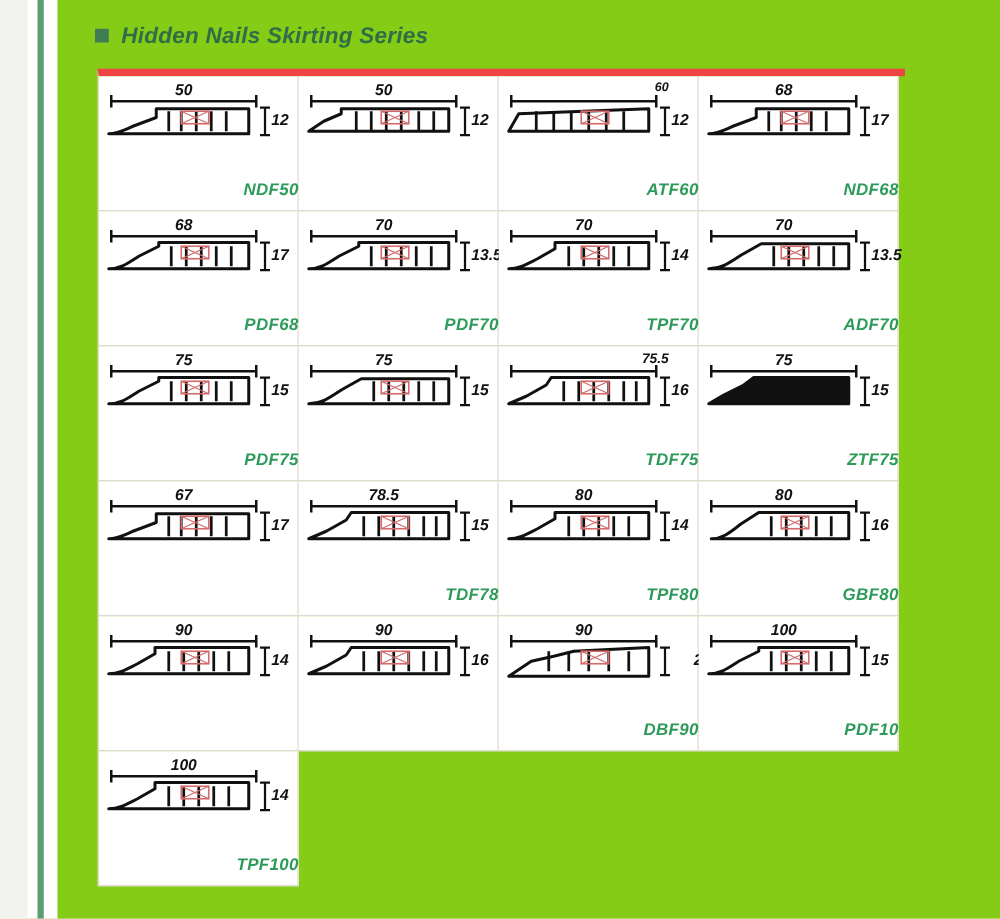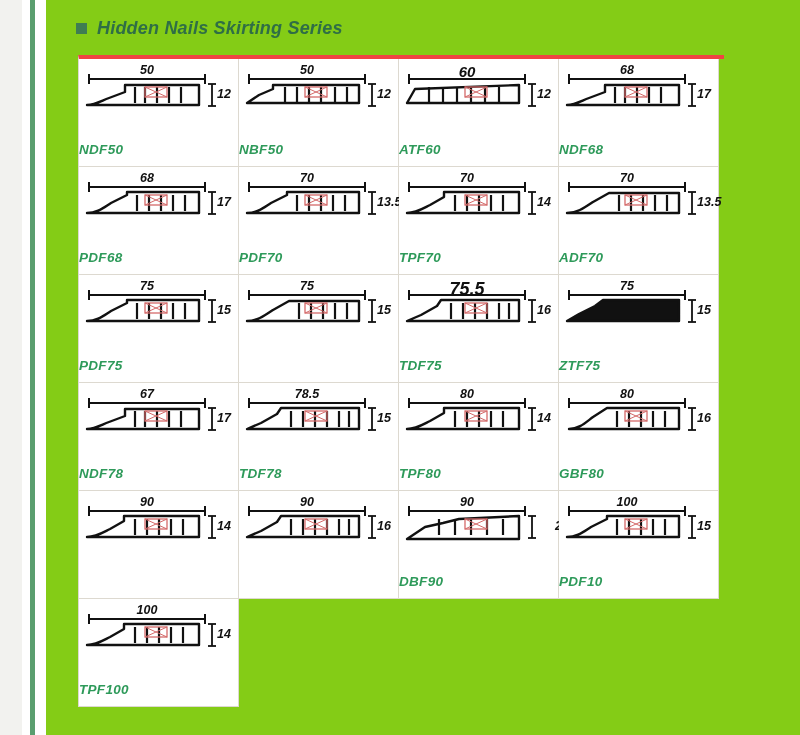--- a/index.html
+++ b/index.html
@@ -50,21 +50,21 @@
     font-weight: bold;
     color: #2f6e46;
     letter-spacing: .2px;
   }
   .grid {
     position: absolute;
     left: 32px;
     top: 55px;
     width: 645px;
     border-left: 1px solid #ddd9d0;
-    border-top: 4px solid #ef4444;
+    border-top: 6px solid #ef4444;
     display: flex;
     flex-wrap: wrap;
   }
   .cell {
     width: 160px;
     height: 108px;
     box-sizing: border-box;
     border-right: 1px solid #ddd9d0;
     border-bottom: 1px solid #ddd9d0;
     position: relative;
@@ -74,21 +74,21 @@
     position: absolute;
     left: 0; top: 6px;
     width: 160px;
     height: 72px;
   }
   .label {
     position: absolute;
     left: 0;
     bottom: 9px;
     width: 160px;
-    text-align: left;
+    text-align: right;
     font-size: 13.5px;
     font-weight: bold;
     color: #2e9a5a;
     letter-spacing: .3px;
   }
   svg { display: block; }
 </style>
 </head>
 <body>
 
@@ -153,21 +153,20 @@
        <line x1="66" y1="22" x2="88" y2="32" stroke="#d46a6a" stroke-width="1"></line>
        <line x1="88" y1="22" x2="66" y2="32" stroke="#d46a6a" stroke-width="1"></line>
 
     <line x1="133" y1="19" x2="133" y2="41" stroke="#111" stroke-width="1.8"></line>
     <line x1="129" y1="19" x2="137" y2="19" stroke="#111" stroke-width="1.8"></line>
     <line x1="129" y1="41" x2="137" y2="41" stroke="#111" stroke-width="1.8"></line>
   </svg>
           <div style="position: absolute; left: 0px; top: -2px; width: 136px; text-align: center; font-size: 12.5px; font-weight: bold; color: rgb(17, 17, 17);">50</div>
           <div style="position: absolute; left: 138px; top: 22px; font-size: 12.5px; font-weight: bold; color: rgb(17, 17, 17); white-space: nowrap;">12</div>
         </div>
-        <div class="label" style="color: rgb(46, 154, 90);">NBF50</div>
       </div>
       <div class="cell">
         <div class="profile-wrap">
   <svg width="160" height="72" viewBox="0 0 160 72">
 
     <line x1="10" y1="14" x2="126" y2="14" stroke="#111" stroke-width="2"></line>
     <line x1="10" y1="9" x2="10" y2="19" stroke="#111" stroke-width="2"></line>
     <line x1="126" y1="9" x2="126" y2="19" stroke="#111" stroke-width="2"></line>
 
     <path d="M8,38 L16,24 L120,20 L120,38 Z" fill="#ffffff" stroke="#111111" stroke-width="2.4" stroke-linejoin="round"></path>
@@ -180,21 +179,21 @@
               <line x1="100" y1="22" x2="100" y2="38" stroke="#111" stroke-width="2.2"></line>
             </g>
     <rect x="66" y="22" width="22" height="10" fill="none" stroke="#d46a6a" stroke-width="1.3"></rect>
        <line x1="66" y1="22" x2="88" y2="32" stroke="#d46a6a" stroke-width="1"></line>
        <line x1="88" y1="22" x2="66" y2="32" stroke="#d46a6a" stroke-width="1"></line>
 
     <line x1="133" y1="19" x2="133" y2="41" stroke="#111" stroke-width="1.8"></line>
     <line x1="129" y1="19" x2="137" y2="19" stroke="#111" stroke-width="1.8"></line>
     <line x1="129" y1="41" x2="137" y2="41" stroke="#111" stroke-width="1.8"></line>
   </svg>
-          <div style="position: absolute; left: 0px; top: -2px; width: 136px; text-align: center; font-size: 15px; font-weight: bold; color: rgb(17, 17, 17);">60</div>
+          <div style="position: absolute; left: 0px; top: -2px; width: 136px; text-align: right; font-size: 10px; font-weight: bold; color: rgb(17, 17, 17);">60</div>
           <div style="position: absolute; left: 138px; top: 22px; font-size: 12.5px; font-weight: bold; color: rgb(17, 17, 17); white-space: nowrap;">12</div>
         </div>
         <div class="label" style="color: rgb(46, 154, 90);">ATF60</div>
       </div>
       <div class="cell">
         <div class="profile-wrap">
   <svg width="160" height="72" viewBox="0 0 160 72">
 
     <line x1="10" y1="14" x2="126" y2="14" stroke="#111" stroke-width="2"></line>
     <line x1="10" y1="9" x2="10" y2="19" stroke="#111" stroke-width="2"></line>
@@ -412,21 +411,21 @@
               <line x1="110" y1="22" x2="110" y2="38" stroke="#111" stroke-width="2.2"></line>
             </g>
     <rect x="66" y="22" width="22" height="10" fill="none" stroke="#d46a6a" stroke-width="1.3"></rect>
        <line x1="66" y1="22" x2="88" y2="32" stroke="#d46a6a" stroke-width="1"></line>
        <line x1="88" y1="22" x2="66" y2="32" stroke="#d46a6a" stroke-width="1"></line>
 
     <line x1="133" y1="19" x2="133" y2="41" stroke="#111" stroke-width="1.8"></line>
     <line x1="129" y1="19" x2="137" y2="19" stroke="#111" stroke-width="1.8"></line>
     <line x1="129" y1="41" x2="137" y2="41" stroke="#111" stroke-width="1.8"></line>
   </svg>
-          <div style="position: absolute; left: 0px; top: -2px; width: 136px; text-align: center; font-size: 18px; font-weight: bold; color: rgb(17, 17, 17);">75.5</div>
+          <div style="position: absolute; left: 0px; top: -2px; width: 136px; text-align: right; font-size: 11px; font-weight: bold; color: rgb(17, 17, 17);">75.5</div>
           <div style="position: absolute; left: 138px; top: 22px; font-size: 12.5px; font-weight: bold; color: rgb(17, 17, 17); white-space: nowrap;">16</div>
         </div>
         <div class="label" style="color: rgb(46, 154, 90);">TDF75</div>
       </div>
       <div class="cell">
         <div class="profile-wrap">
   <svg width="160" height="72" viewBox="0 0 160 72">
 
     <line x1="10" y1="14" x2="126" y2="14" stroke="#111" stroke-width="2"></line>
     <line x1="10" y1="9" x2="10" y2="19" stroke="#111" stroke-width="2"></line>
@@ -470,21 +469,20 @@
        <line x1="66" y1="22" x2="88" y2="32" stroke="#d46a6a" stroke-width="1"></line>
        <line x1="88" y1="22" x2="66" y2="32" stroke="#d46a6a" stroke-width="1"></line>
 
     <line x1="133" y1="19" x2="133" y2="41" stroke="#111" stroke-width="1.8"></line>
     <line x1="129" y1="19" x2="137" y2="19" stroke="#111" stroke-width="1.8"></line>
     <line x1="129" y1="41" x2="137" y2="41" stroke="#111" stroke-width="1.8"></line>
   </svg>
           <div style="position: absolute; left: 0px; top: -2px; width: 136px; text-align: center; font-size: 12.5px; font-weight: bold; color: rgb(17, 17, 17);">67</div>
           <div style="position: absolute; left: 138px; top: 22px; font-size: 12.5px; font-weight: bold; color: rgb(17, 17, 17); white-space: nowrap;">17</div>
         </div>
-        <div class="label" style="color: rgb(46, 154, 90);">NDF78</div>
       </div>
       <div class="cell">
         <div class="profile-wrap">
   <svg width="160" height="72" viewBox="0 0 160 72">
 
     <line x1="10" y1="14" x2="126" y2="14" stroke="#111" stroke-width="2"></line>
     <line x1="10" y1="9" x2="10" y2="19" stroke="#111" stroke-width="2"></line>
     <line x1="126" y1="9" x2="126" y2="19" stroke="#111" stroke-width="2"></line>
 
     <path d="M8,40 L22,34 L38,25 L42,19 L120,19 L120,40 Z" fill="#ffffff" stroke="#111111" stroke-width="2.4" stroke-linejoin="round"></path>

